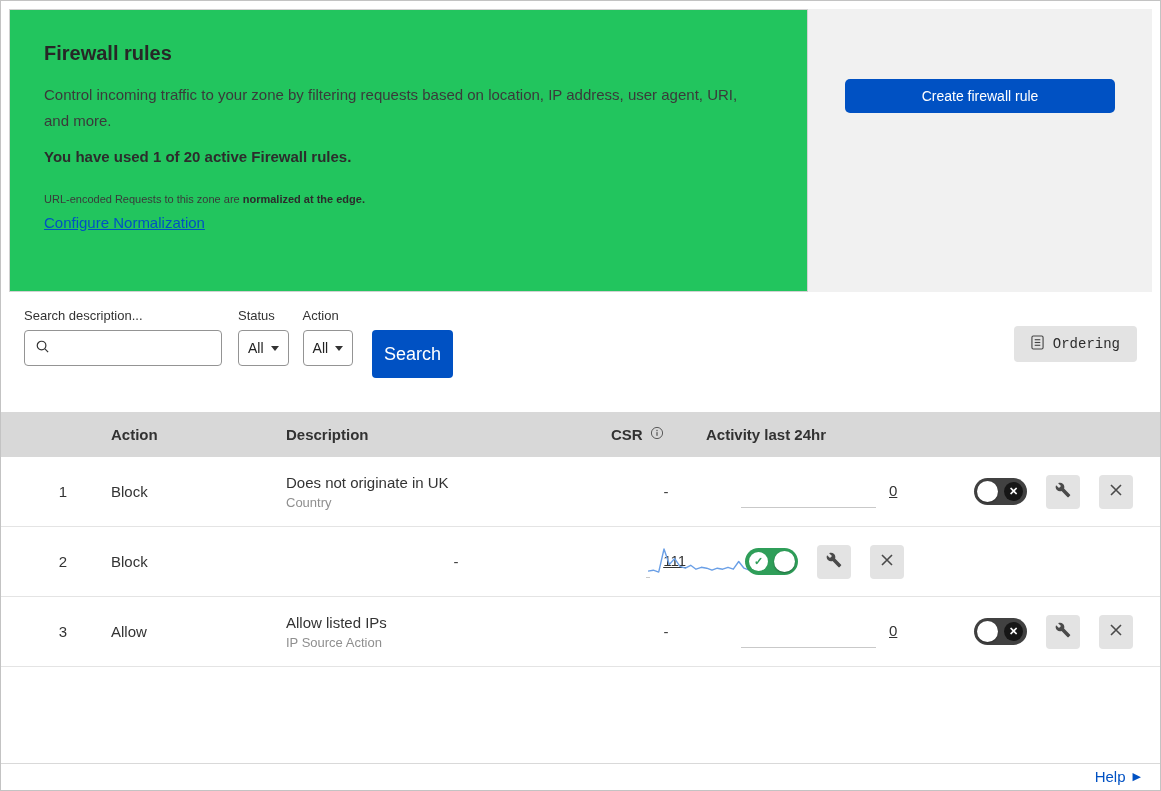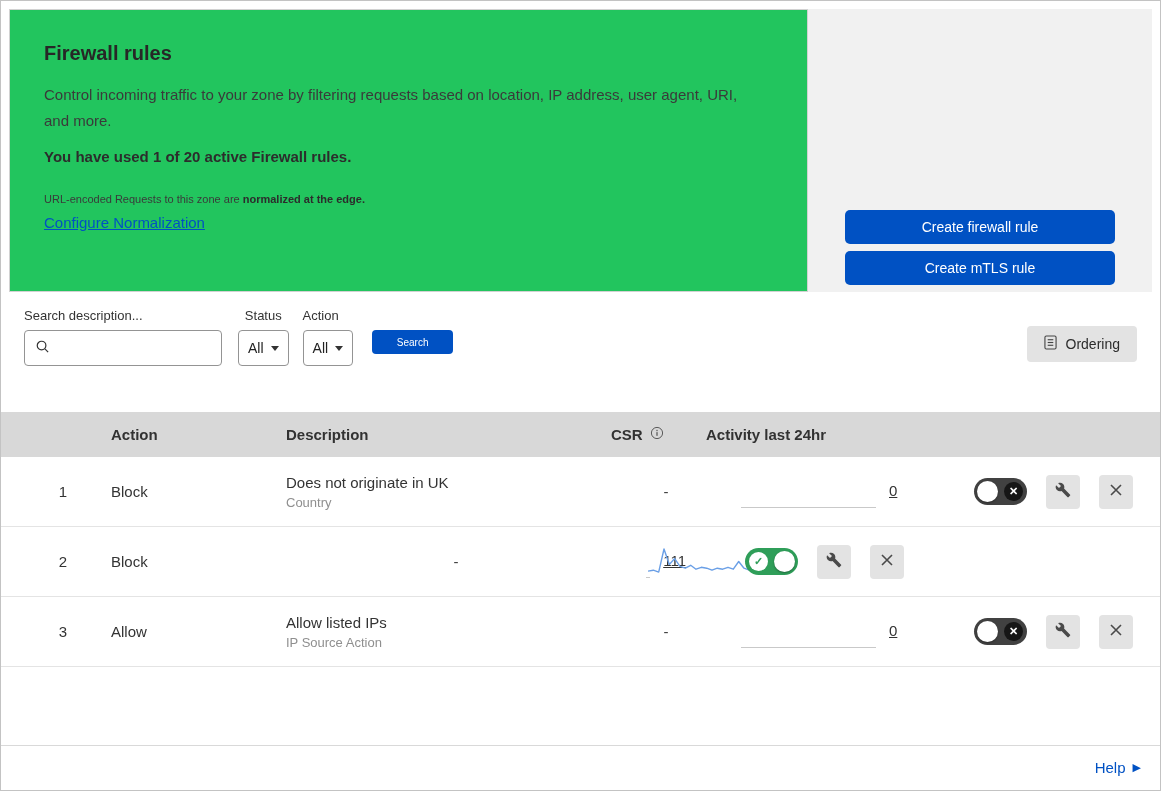--- a/index.html
+++ b/index.html
@@ -11,35 +11,35 @@
   
   .top { display: flex; height: 291px; padding: 8px 8px 0 8px; }
   .intro-card { flex: 1; border: 1px solid #d2d2d2; background: #22c55e; padding: 32px 34px; }
   .intro-title { font-size: 20px; font-weight: 700; color: #272727; margin-bottom: 17px; }
   .intro-desc { font-size: 15px; line-height: 1.75; color: #3a3a3a; max-width: 715px; margin-bottom: 13px; }
   .intro-usage { font-size: 15px; font-weight: 700; color: #2c2c2c; margin-bottom: 28px; }
   .intro-norm { font-size: 11px; color: #3a3a3a; margin-bottom: 9px; }
   .intro-norm b { color: #2c2c2c; }
   a.text-link { color: #0051c3; text-decoration: underline; font-size: 15px; cursor: pointer; }
 
-  .side-panel { width: 344px; background: #f1f1f1; display: flex; flex-direction: column; align-items: center; padding-top: 70px; justify-content: flex-end; }
+  .side-panel { width: 344px; background: #f1f1f1; display: flex; flex-direction: column; align-items: center; padding-top: 70px; }
   .btn-primary { width: 270px; height: 34px; background: #0051c3; color: #fff; border: none; border-radius: 5px; font-size: 14px; font-family: inherit; cursor: pointer; margin-bottom: 7px; }
 
   
   .filters { height: 120px; display: flex; align-items: flex-start; padding: 16px 23px 0 23px; }
   .field-group { display: flex; flex-direction: column; }
   .field-label { font-size: 13px; color: #333; margin-bottom: 7px; }
   .search-box { width: 198px; height: 36px; border: 1px solid #949494; border-radius: 4px; background: #fff; display: flex; align-items: center; padding: 0 10px; }
   .search-box input { border: none; outline: none; flex: 1; font-size: 14px; font-family: inherit; margin-left: 8px; min-width: 0; }
   .select-box { height: 36px; border: 1px solid #949494; border-radius: 4px; background: #fff; display: flex; align-items: center; padding: 0 9px; font-size: 14px; color: #222; cursor: pointer; gap: 7px; }
   .caret { width: 0; height: 0; border-left: 4px solid transparent; border-right: 4px solid transparent; border-top: 5px solid #333; }
-  .g-status { margin-left: 16px; align-items: center; }
+  .g-status { margin-left: 16px; }
   .g-action { margin-left: 14px; }
-  .btn-search { margin-left: 19px; margin-top: 22px; width: 81px; height: 24px; background: #0051c3; color: #fff; border: none; border-radius: 4px; font-size: 10px; font-family: inherit; cursor: pointer; }
-  .btn-ordering { margin-left: auto; margin-top: 18px; height: 36px; padding: 0 17px; background: #e3e3e3; color: #2c2c2c; border: none; border-radius: 4px; font-size: 14px; font-family: Liberation Sans, sans-serif; cursor: pointer; display: flex; align-items: center; gap: 9px; }
+  .btn-search { margin-left: 19px; margin-top: 22px; width: 81px; height: 48px; background: #0051c3; color: #fff; border: none; border-radius: 4px; font-size: 18px; font-family: inherit; cursor: pointer; }
+  .btn-ordering { margin-left: auto; margin-top: 18px; height: 36px; padding: 0 17px; background: #e3e3e3; color: #2c2c2c; border: none; border-radius: 4px; font-size: 14px; font-family: Liberation Mono, monospace; cursor: pointer; display: flex; align-items: center; gap: 9px; }
 
   
   .grid-cols { display: grid; grid-template-columns: 90px 175px 325px 95px 245px 1fr; }
   .t-header { background: #d8d8d8; height: 45px; align-items: center; font-size: 15px; font-weight: 700; color: #323232; }
   .t-header .cell { padding-left: 20px; display: flex; align-items: center; gap: 7px; }
   .t-row { height: 70px; border-bottom: 1px solid #e4e4e4; align-items: center; font-size: 15px; }
   .cell.num { text-align: right; padding-right: 24px; color: #333; }
   .cell.action { padding-left: 20px; color: #333; }
   .cell.desc { padding-left: 20px; }
   .desc-main { color: #333; margin-bottom: 4px; }
@@ -59,40 +59,39 @@
   .toggle.on .knob { right: 3px; }
   .state-icon { position: absolute; top: 4px; width: 19px; height: 19px; border-radius: 50%; display: flex; align-items: center; justify-content: center; font-size: 11px; font-weight: 700; line-height: 1; }
   .toggle.off .state-icon { right: 4px; background: #161616; color: #fff; }
   .toggle.on .state-icon { left: 4px; background: #fff; color: #2f9e59; }
 
   .icon-btn { width: 34px; height: 34px; background: #e3e3e3; border: none; border-radius: 4px; display: flex; align-items: center; justify-content: center; cursor: pointer; flex: none; }
 
   
   .items-footer { padding: 42px 16px 16px 16px; font-size: 15px; color: #555; }
   .items-footer b { color: #2c2c2c; }
-  .help-bar { margin-top: auto; border-top: 1px solid #d9d9d9; padding: 13px 19px; text-align: right; }
+  .help-bar { margin-top: auto; border-top: 1px solid #d9d9d9; padding: 4px 19px; text-align: right; }
   .help-link { color: #0051c3; font-size: 15px; text-decoration: none; cursor: pointer; display: inline-flex; align-items: center; gap: 7px; }
   .help-arrow { font-size: 11px; }
 </style>
 </head>
 <body>
 
 <div class="page">
 
   <div class="top">
     <div class="intro-card">
       <div class="intro-title">Firewall rules</div>
       <p class="intro-desc">Control incoming traffic to your zone by filtering requests based on location, IP address, user agent, URI, and more.</p>
       <p class="intro-usage">You have used 1 of 20 active Firewall rules.</p>
       <p class="intro-norm"><span>URL-encoded Requests to this zone are </span><b>normalized at the edge.</b></p>
       <a class="text-link">Configure Normalization</a>
     </div>
     <div class="side-panel">
       <button class="btn-primary">Create firewall rule</button>
-      <button class="btn-primary">Create mTLS rule</button>
     </div>
   </div>
 
   <div class="filters">
     <div class="field-group">
       <span class="field-label">Search description...</span>
       <div class="search-box">
         <span>
           <svg width="15" height="15" viewBox="0 0 16 16">
               <circle cx="7" cy="7" r="4.6" fill="none" stroke="#333" stroke-width="1.3"></circle>

